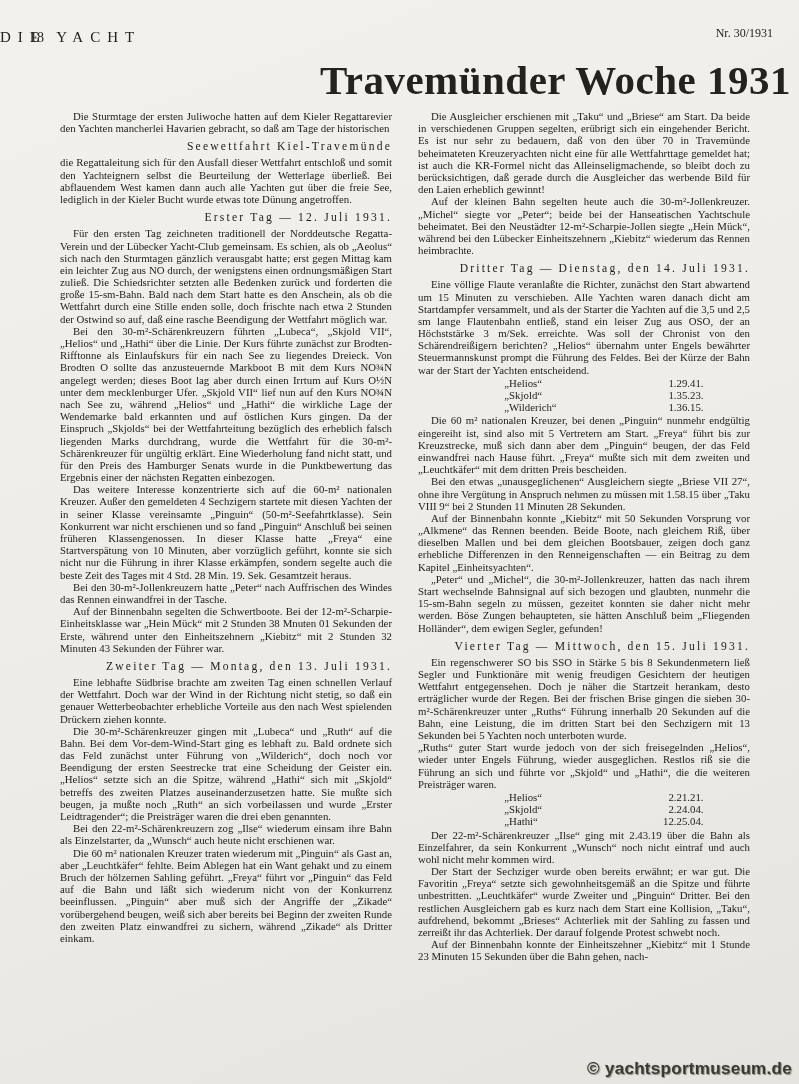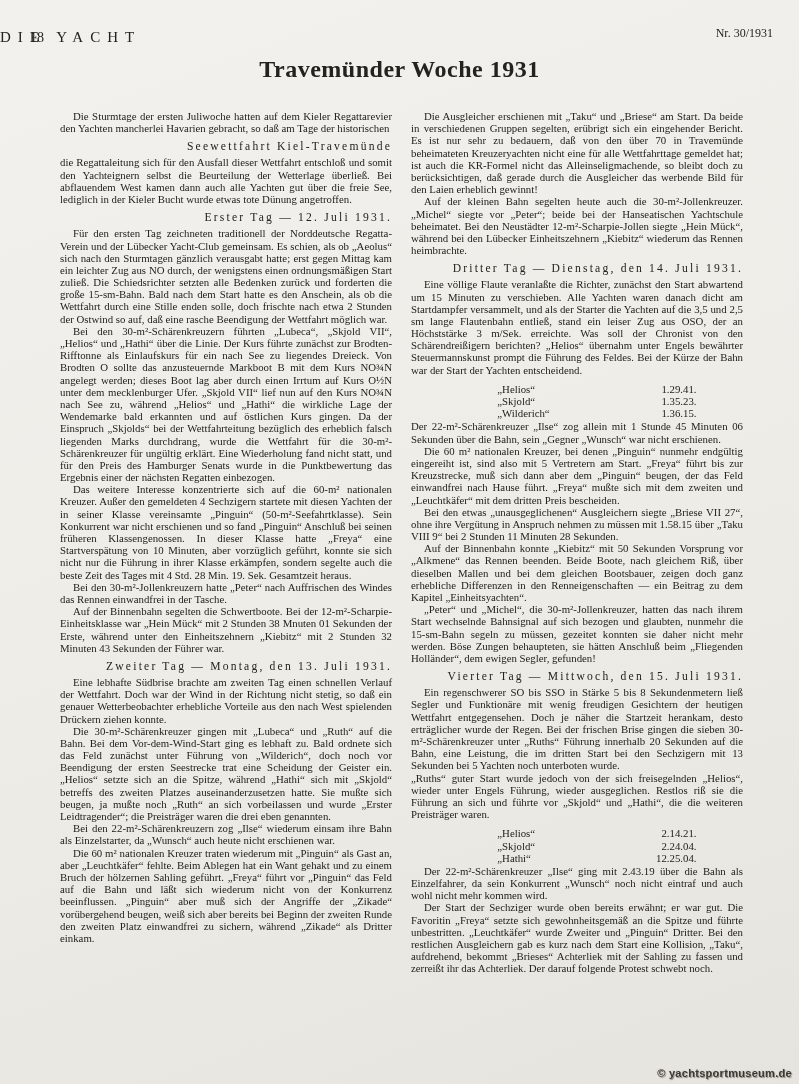--- a/index.html
+++ b/index.html
@@ -9,34 +9,34 @@
     margin:0 auto;
     background:linear-gradient(160deg,#f2f1ed 0%,#edece7 55%,#e6e4de 100%);
     font-family:"Liberation Serif","DejaVu Serif",serif;
     color:#24221d;
     overflow:hidden;
   }
   .pagenum{position:absolute;left:30px;top:30px;font-size:14px;}
   .masthead{position:absolute;left:0;right:0;top:29px;
     font-size:15px;letter-spacing:7px;}
   .issue{position:absolute;right:26px;top:26px;font-size:12px;font-family:Liberation Serif, serif;}
-  .title{position:absolute;left:0;right:0;top:56px;text-align:center;
-    font-size:24px;font-weight:bold;letter-spacing:.5px;}
-  .columns{position:absolute;top:110px;left:60px;display:flex;gap:19px;}
+  .title{position:absolute;left:0;right:8px;top:56px;text-align:right;
+    font-size:41px;font-weight:bold;letter-spacing:.5px;}
+  .columns{position:absolute;top:110px;left:60px;display:flex;gap:26px;}
   .col{width:332px;font-size:10.8px;line-height:1.13;text-align:justify;}
   .bp{margin:0;text-indent:13px;}
   .bp.ni{text-indent:0;}
   .sec-heading{text-align:right;font-size:11.6px;letter-spacing:2.2px;
     margin:6px 0 3px;white-space:nowrap;}
-  .times{margin:7px 14% 1px 26%;}
+  .times{margin:1px 14% 1px 26%;}
   .trow{display:flex;justify-content:space-between;}
   .watermark{
     position:absolute;right:7px;bottom:5px;
     font-family:"Liberation Sans","DejaVu Sans",sans-serif;
-    font-weight:bold;font-size:11px;letter-spacing:.3px;
+    font-weight:bold;font-size:17px;letter-spacing:.3px;
     color:#3a3832;
     text-shadow:-1px -1px 0 #dcdad4, 1px 1px 1px rgba(60,57,50,.55);
   }
 </style>
 </head>
 <body>
 
 <div class="page">
 
   <div class="pagenum">18</div>
@@ -75,43 +75,43 @@
         </div>
         <div class="trow">
           <span>„Skjold“</span>
           <span>1.35.23.</span>
         </div>
         <div class="trow">
           <span>„Wilderich“</span>
           <span>1.36.15.</span>
         </div>
       </div>
-      <p class="bp ni">Der 22-m²-Schärenkreuzer „Ilse“ zog allein mit 1 Stunde 45 Minuten 06 Sekunden über die Bahn, sein „Gegner „Wunsch“ war nicht erschienen.</p>
       <p class="bp">Die 60 m² nationalen Kreuzer, bei denen „Pinguin“ nunmehr endgültig eingereiht ist, sind also mit 5 Vertretern am Start. „Freya“ führt bis zur Kreuzstrecke, muß sich dann aber dem „Pinguin“ beugen, der das Feld einwandfrei nach Hause führt. „Freya“ mußte sich mit dem zweiten und „Leuchtkäfer“ mit dem dritten Preis bescheiden.</p>
       <p class="bp">Bei den etwas „unausgeglichenen“ Ausgleichern siegte „Briese VII 27“, ohne ihre Vergütung in Anspruch nehmen zu müssen mit 1.58.15 über „Taku VIII 9“ bei 2 Stunden 11 Minuten 28 Sekunden.</p>
       <p class="bp">Auf der Binnenbahn konnte „Kiebitz“ mit 50 Sekunden Vorsprung vor „Alkmene“ das Rennen beenden. Beide Boote, nach gleichem Riß, über dieselben Mallen und bei dem gleichen Bootsbauer, zeigen doch ganz erhebliche Differenzen in den Renneigenschaften — ein Beitrag zu dem Kapitel „Einheitsyachten“.</p>
       <p class="bp">„Peter“ und „Michel“, die 30-m²-Jollenkreuzer, hatten das nach ihrem Start wechselnde Bahnsignal auf sich bezogen und glaubten, nunmehr die 15-sm-Bahn segeln zu müssen, gezeitet konnten sie daher nicht mehr werden. Böse Zungen behaupteten, sie hätten Anschluß beim „Fliegenden Holländer“, dem ewigen Segler, gefunden!</p>
       <div class="sec-heading">Vierter Tag — Mittwoch, den 15. Juli 1931.</div>
       <p class="bp">Ein regenschwerer SO bis SSO in Stärke 5 bis 8 Sekundenmetern ließ Segler und Funktionäre mit wenig freudigen Gesichtern der heutigen Wettfahrt entgegensehen. Doch je näher die Startzeit herankam, desto erträglicher wurde der Regen. Bei der frischen Brise gingen die sieben 30-m²-Schärenkreuzer unter „Ruths“ Führung innerhalb 20 Sekunden auf die Bahn, eine Leistung, die im dritten Start bei den Sechzigern mit 13 Sekunden bei 5 Yachten noch unterboten wurde.</p>
       <p class="bp ni">„Ruths“ guter Start wurde jedoch von der sich freisegelnden „Helios“, wieder unter Engels Führung, wieder ausgeglichen. Restlos riß sie die Führung an sich und führte vor „Skjold“ und „Hathi“, die die weiteren Preisträger waren.</p>
       <div class="times">
         <div class="trow">
           <span>„Helios“</span>
-          <span>2.14.21.</span>
+          <span>2.21.21.</span>
         </div>
         <div class="trow">
           <span>„Skjold“</span>
           <span>2.24.04.</span>
         </div>
         <div class="trow">
           <span>„Hathi“</span>
           <span>12.25.04.</span>
         </div>
       </div>
       <p class="bp">Der 22-m²-Schärenkreuzer „Ilse“ ging mit 2.43.19 über die Bahn als Einzelfahrer, da sein Konkurrent „Wunsch“ noch nicht eintraf und auch wohl nicht mehr kommen wird.</p>
       <p class="bp">Der Start der Sechziger wurde oben bereits erwähnt; er war gut. Die Favoritin „Freya“ setzte sich gewohnheitsgemäß an die Spitze und führte unbestritten. „Leuchtkäfer“ wurde Zweiter und „Pinguin“ Dritter. Bei den restlichen Ausgleichern gab es kurz nach dem Start eine Kollision, „Taku“, aufdrehend, bekommt „Brieses“ Achterliek mit der Sahling zu fassen und zerreißt ihr das Achterliek. Der darauf folgende Protest schwebt noch.</p>
+      <p class="bp">Auf der Binnenbahn konnte der Einheitszehner „Kiebitz“ mit 1 Stunde 23 Minuten 15 Sekunden über die Bahn gehen, nach-</p>
     </div>
 
   </div>
 
   <div class="watermark">© yachtsportmuseum.de</div>
 
 </div>
 
 </body></html>

